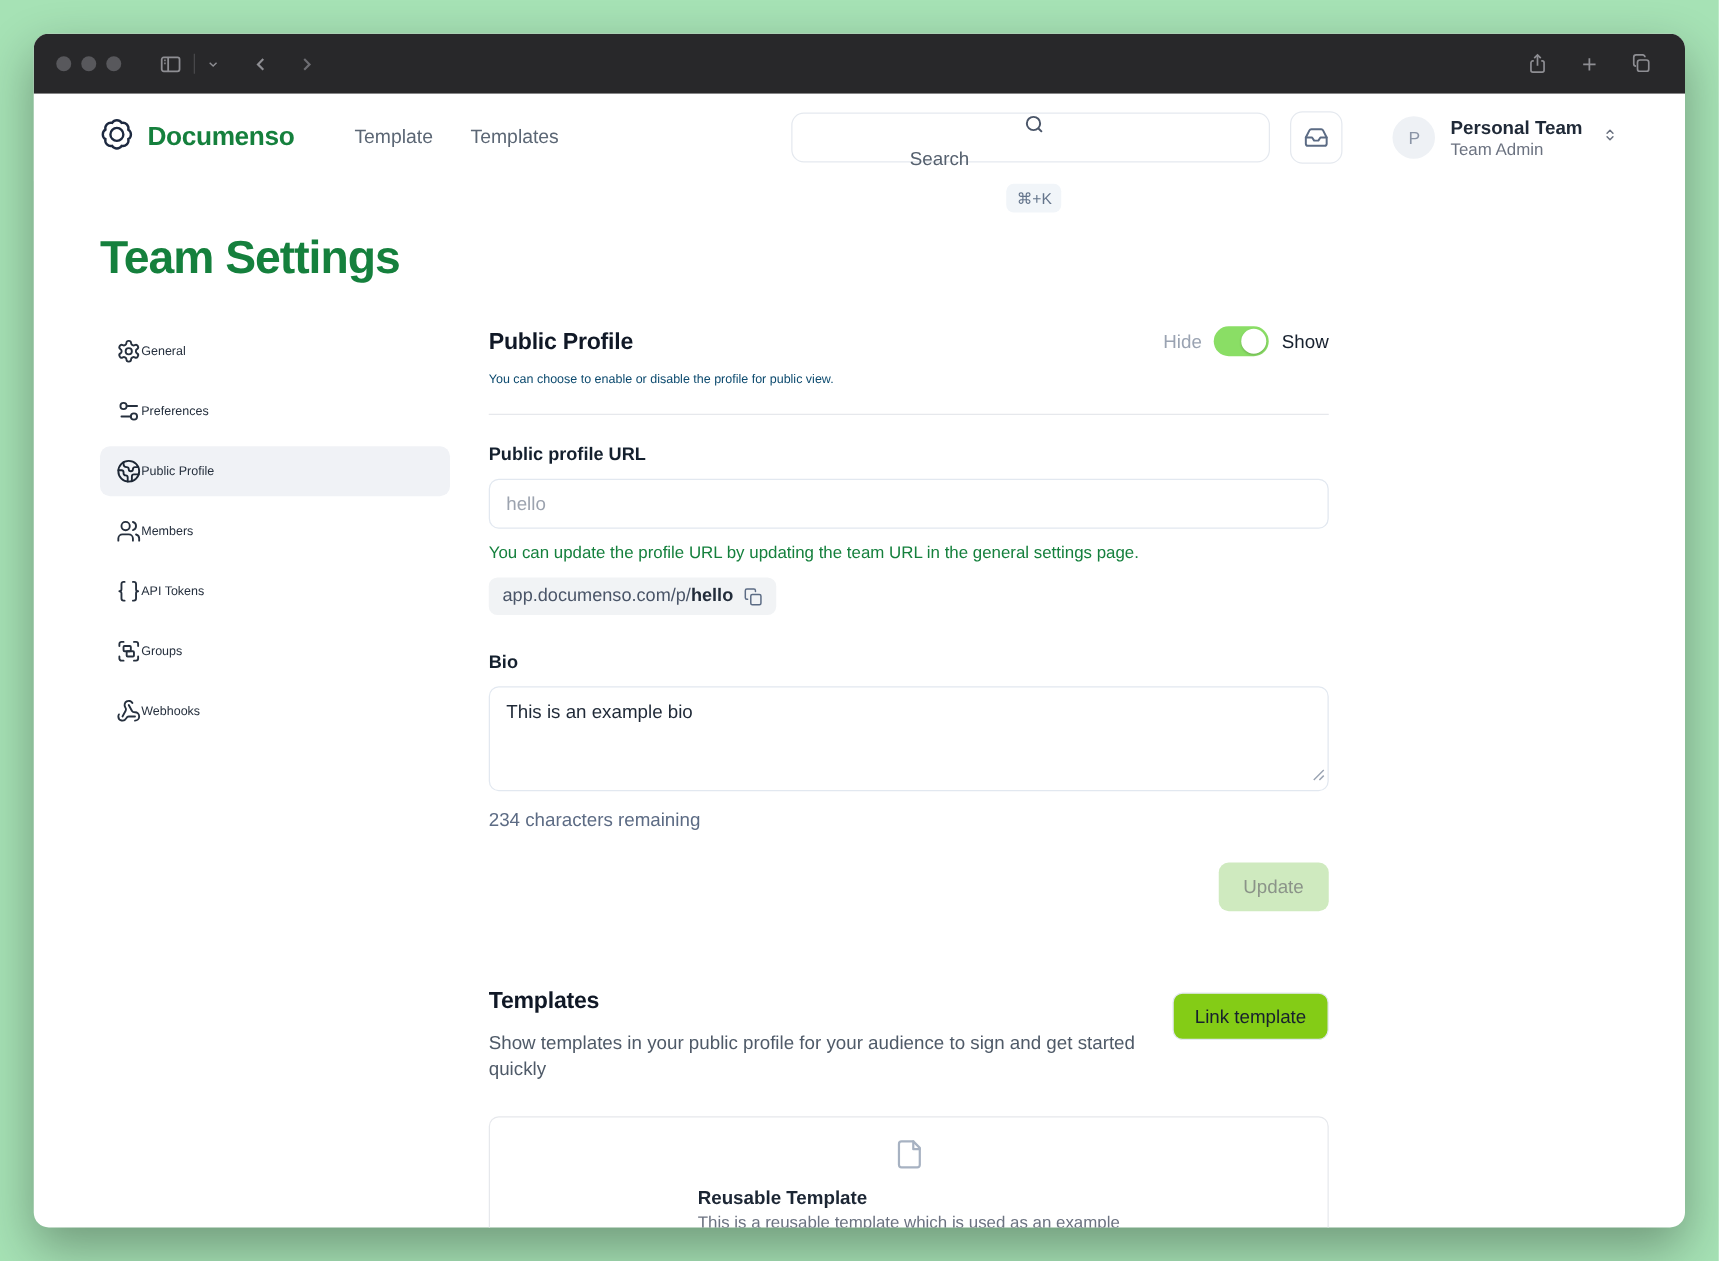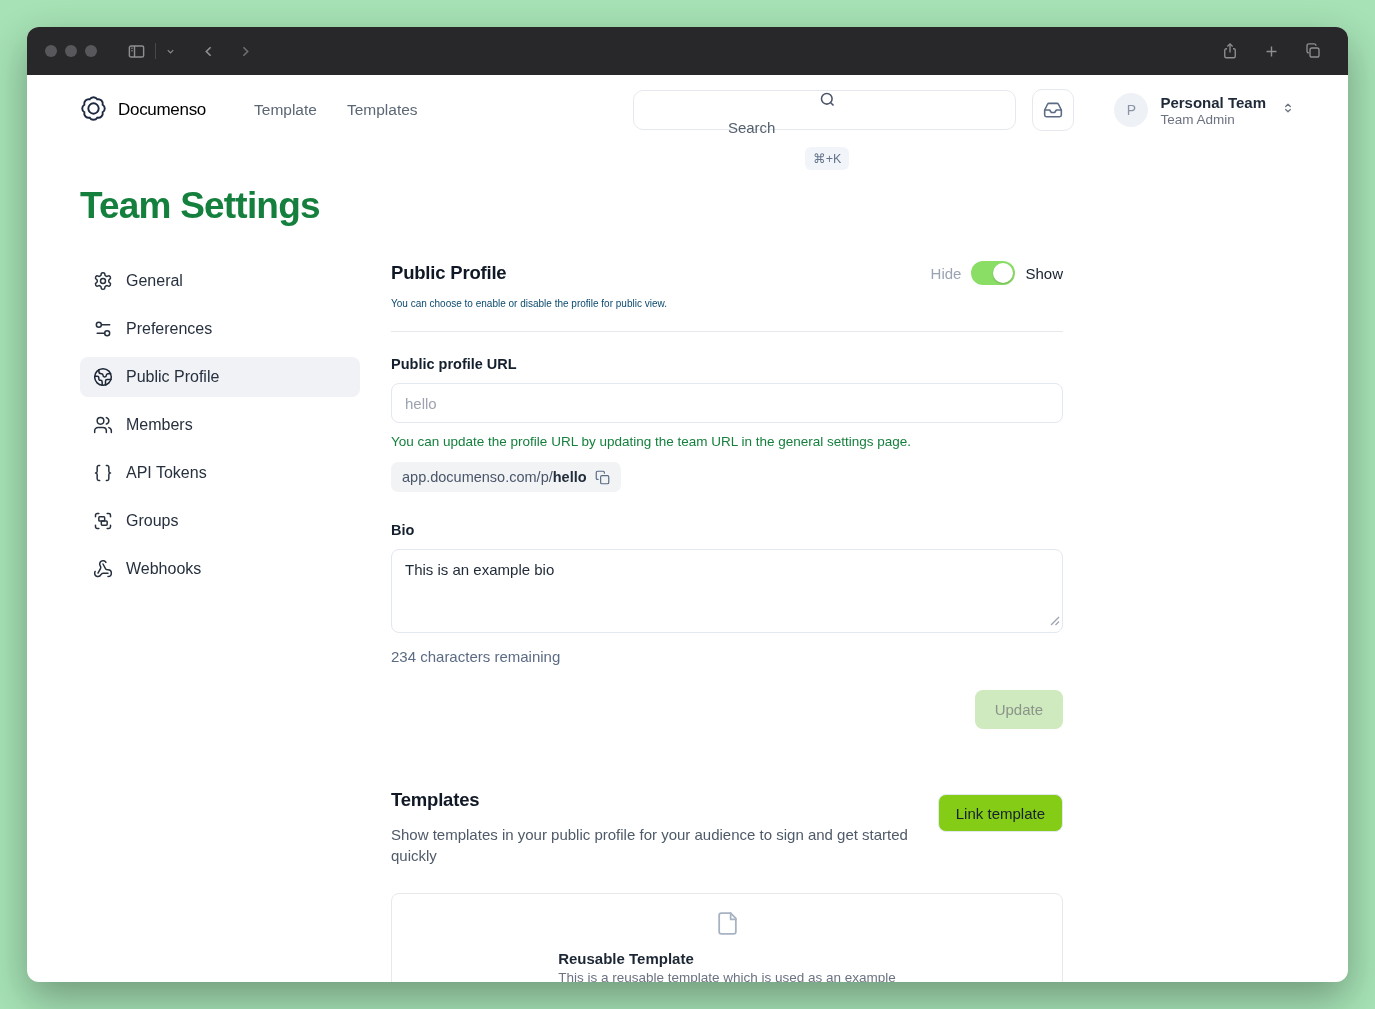--- a/index.html
+++ b/index.html
@@ -23,21 +23,21 @@
   .lights{ display:flex; gap:8px; }
   .light{ width:12px; height:12px; border-radius:50%; background:#58585c; }
   .chrome-icon{ color:#8e8e93; display:flex; align-items:center; }
   .chrome-sep{ width:1px; height:16px; background:#47474a; margin:0 9px; }
   .dim{ color:#6d6d72; }
   .chrome-right{ margin-left:auto; display:flex; align-items:center; gap:24px; }
 
   
   .app-header{ height:70px; display:flex; align-items:center; padding:0 53px; background:#fff; }
   .brand{ display:flex; align-items:center; gap:11px; }
-  .brand-name{ font-size:17px; font-weight:400; color:#000000; letter-spacing:-0.3px; }
+  .brand-name{ font-size:21px; font-weight:700; color:#15803d; letter-spacing:-0.3px; }
   .nav{ display:flex; gap:30px; margin-left:48px; }
   .nav a{ font-size:15.5px; font-weight:500; color:#5c6775; text-decoration:none; }
   .search{
     margin-left:auto; width:383px; height:40px; border:1px solid #e5e9ef; border-radius:10px;
     display:flex; align-items:center; gap:11px; padding:0 9px 0 14px; background:#fff;flex-direction:column;
   }
   .search input{
     border:none; outline:none; flex:1; font-size:15px; font-family:inherit; color:#1f2937;
     background:transparent;
   }
@@ -63,22 +63,22 @@
   
   .page-title{
     padding:0 53px; margin-top:40px; font-size:37px; font-weight:700; color:#15803d;
     letter-spacing:-0.8px;
   }
   .layout{ display:flex; padding:0 53px; margin-top:34px; gap:31px; }
 
   
   .side-nav{ width:280px; flex-shrink:0; }
   .side-item{
-    height:40px; border-radius:8px; display:flex; align-items:center; gap:13px;
-    padding:0 13px; margin-bottom:8px; font-size:16px; font-weight:500; color:#26303e; cursor:pointer;
+    height:40px; border-radius:8px; display:flex; align-items:center; 
+    padding:0 13px; margin-bottom:8px; font-size:10px; font-weight:500; color:#26303e; cursor:pointer;
   }
   .side-item.active{ background:#f0f2f6; }
   .side-item svg{ flex-shrink:0; }
 
   
   .content{ width:672px; }
   .section-head{ display:flex; justify-content:space-between; align-items:center; }
   .section-title{ font-size:18.5px; font-weight:600; color:#101826; letter-spacing:-0.2px; }
   .toggle-row{ display:flex; align-items:center; gap:10px; }
   .toggle-off-label{ font-size:15px; color:#9aa3b2; }

